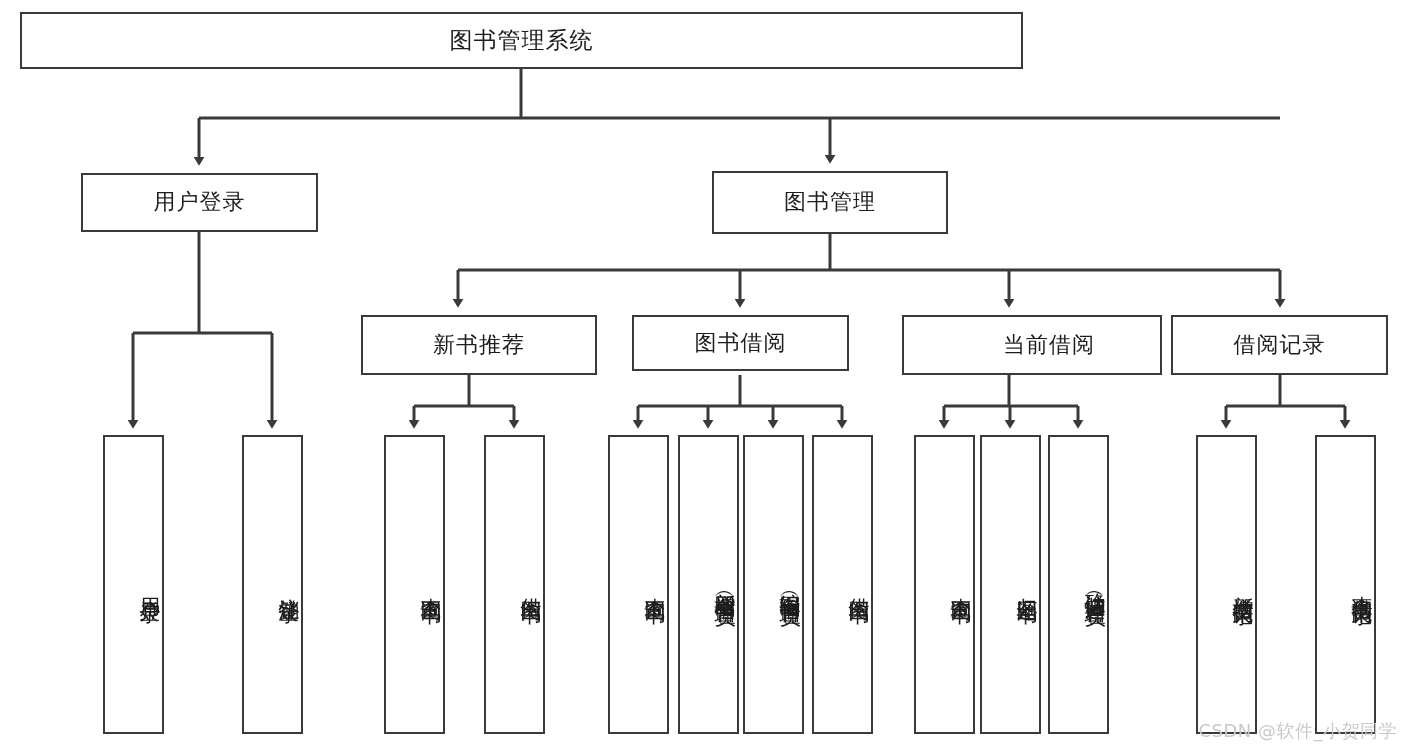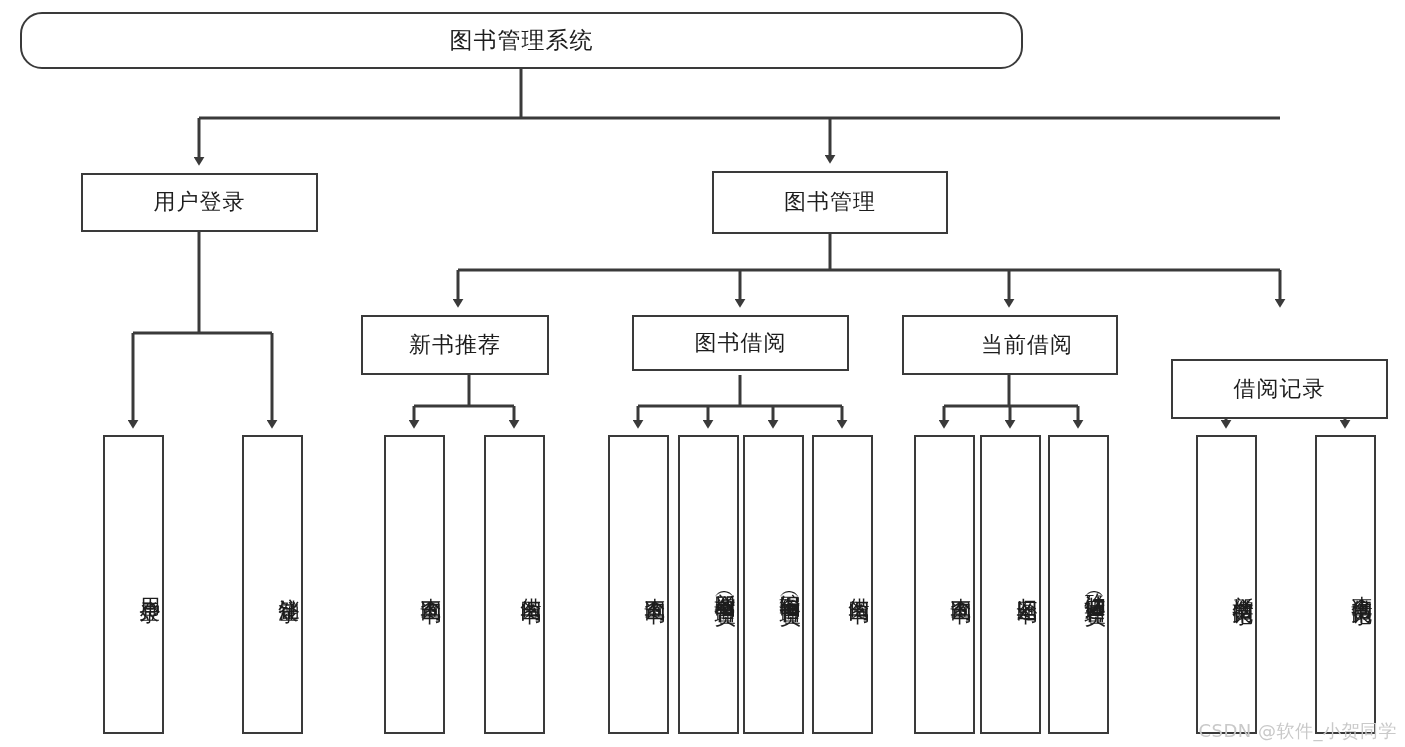--- a/index.html
+++ b/index.html
@@ -44,21 +44,21 @@
     padding:6px 0;
     align-items:flex-start;
     justify-content:center;
   }
   .node.vert .vlabel{
     writing-mode:vertical-rl;
     text-orientation:upright;
     display:block;
     white-space:nowrap;
   }
-  #root-node{ font-size:23px;border-radius:22px; }
+  #root-node{ font-size:23px; }
   .watermark{
     position:absolute;
     right:8px;
     bottom:4px;
     font-size:18px;
     color:#c9c9c9;
     letter-spacing:0.5px;
     white-space:nowrap;
     user-select:none;
   }
@@ -123,30 +123,30 @@
     <span>图书管理系统</span>
   </div>
 
   <div class="node horiz" style="left:81px; top:173px; width:237px; height:59px;">
     <span>用户登录</span>
   </div>
   <div class="node horiz" style="left:712px; top:171px; width:236px; height:63px;">
     <span>图书管理</span>
   </div>
 
-  <div class="node horiz" style="left:361px; top:315px; width:188px; height:60px;">
+  <div class="node horiz" style="left:361px; top:315px; width:236px; height:60px;">
     <span>新书推荐</span>
   </div>
   <div class="node horiz" style="left:632px; top:315px; width:217px; height:56px;">
     <span>图书借阅</span>
   </div>
-  <div class="node horiz" style="left:902px; top:315px; width:216px; height:60px;padding-left:34px;">
+  <div class="node horiz" style="left:902px; top:315px; width:260px; height:60px;padding-left:34px;">
     <span>当前借阅</span>
   </div>
-  <div class="node horiz" style="left:1171px; top:315px; width:217px; height:60px;margin-top:44px;">
+  <div class="node horiz" style="left:1171px; top:315px; width:217px; height:60px;">
     <span>借阅记录</span>
   </div>
 
   <div class="node vert" style="left:103px; top:435px; width:61px; height:299px;">
     <span class="vlabel">用户登录</span>
   </div>
   <div class="node vert" style="left:242px; top:435px; width:61px; height:299px;">
     <span class="vlabel">注销登录</span>
   </div>
 

